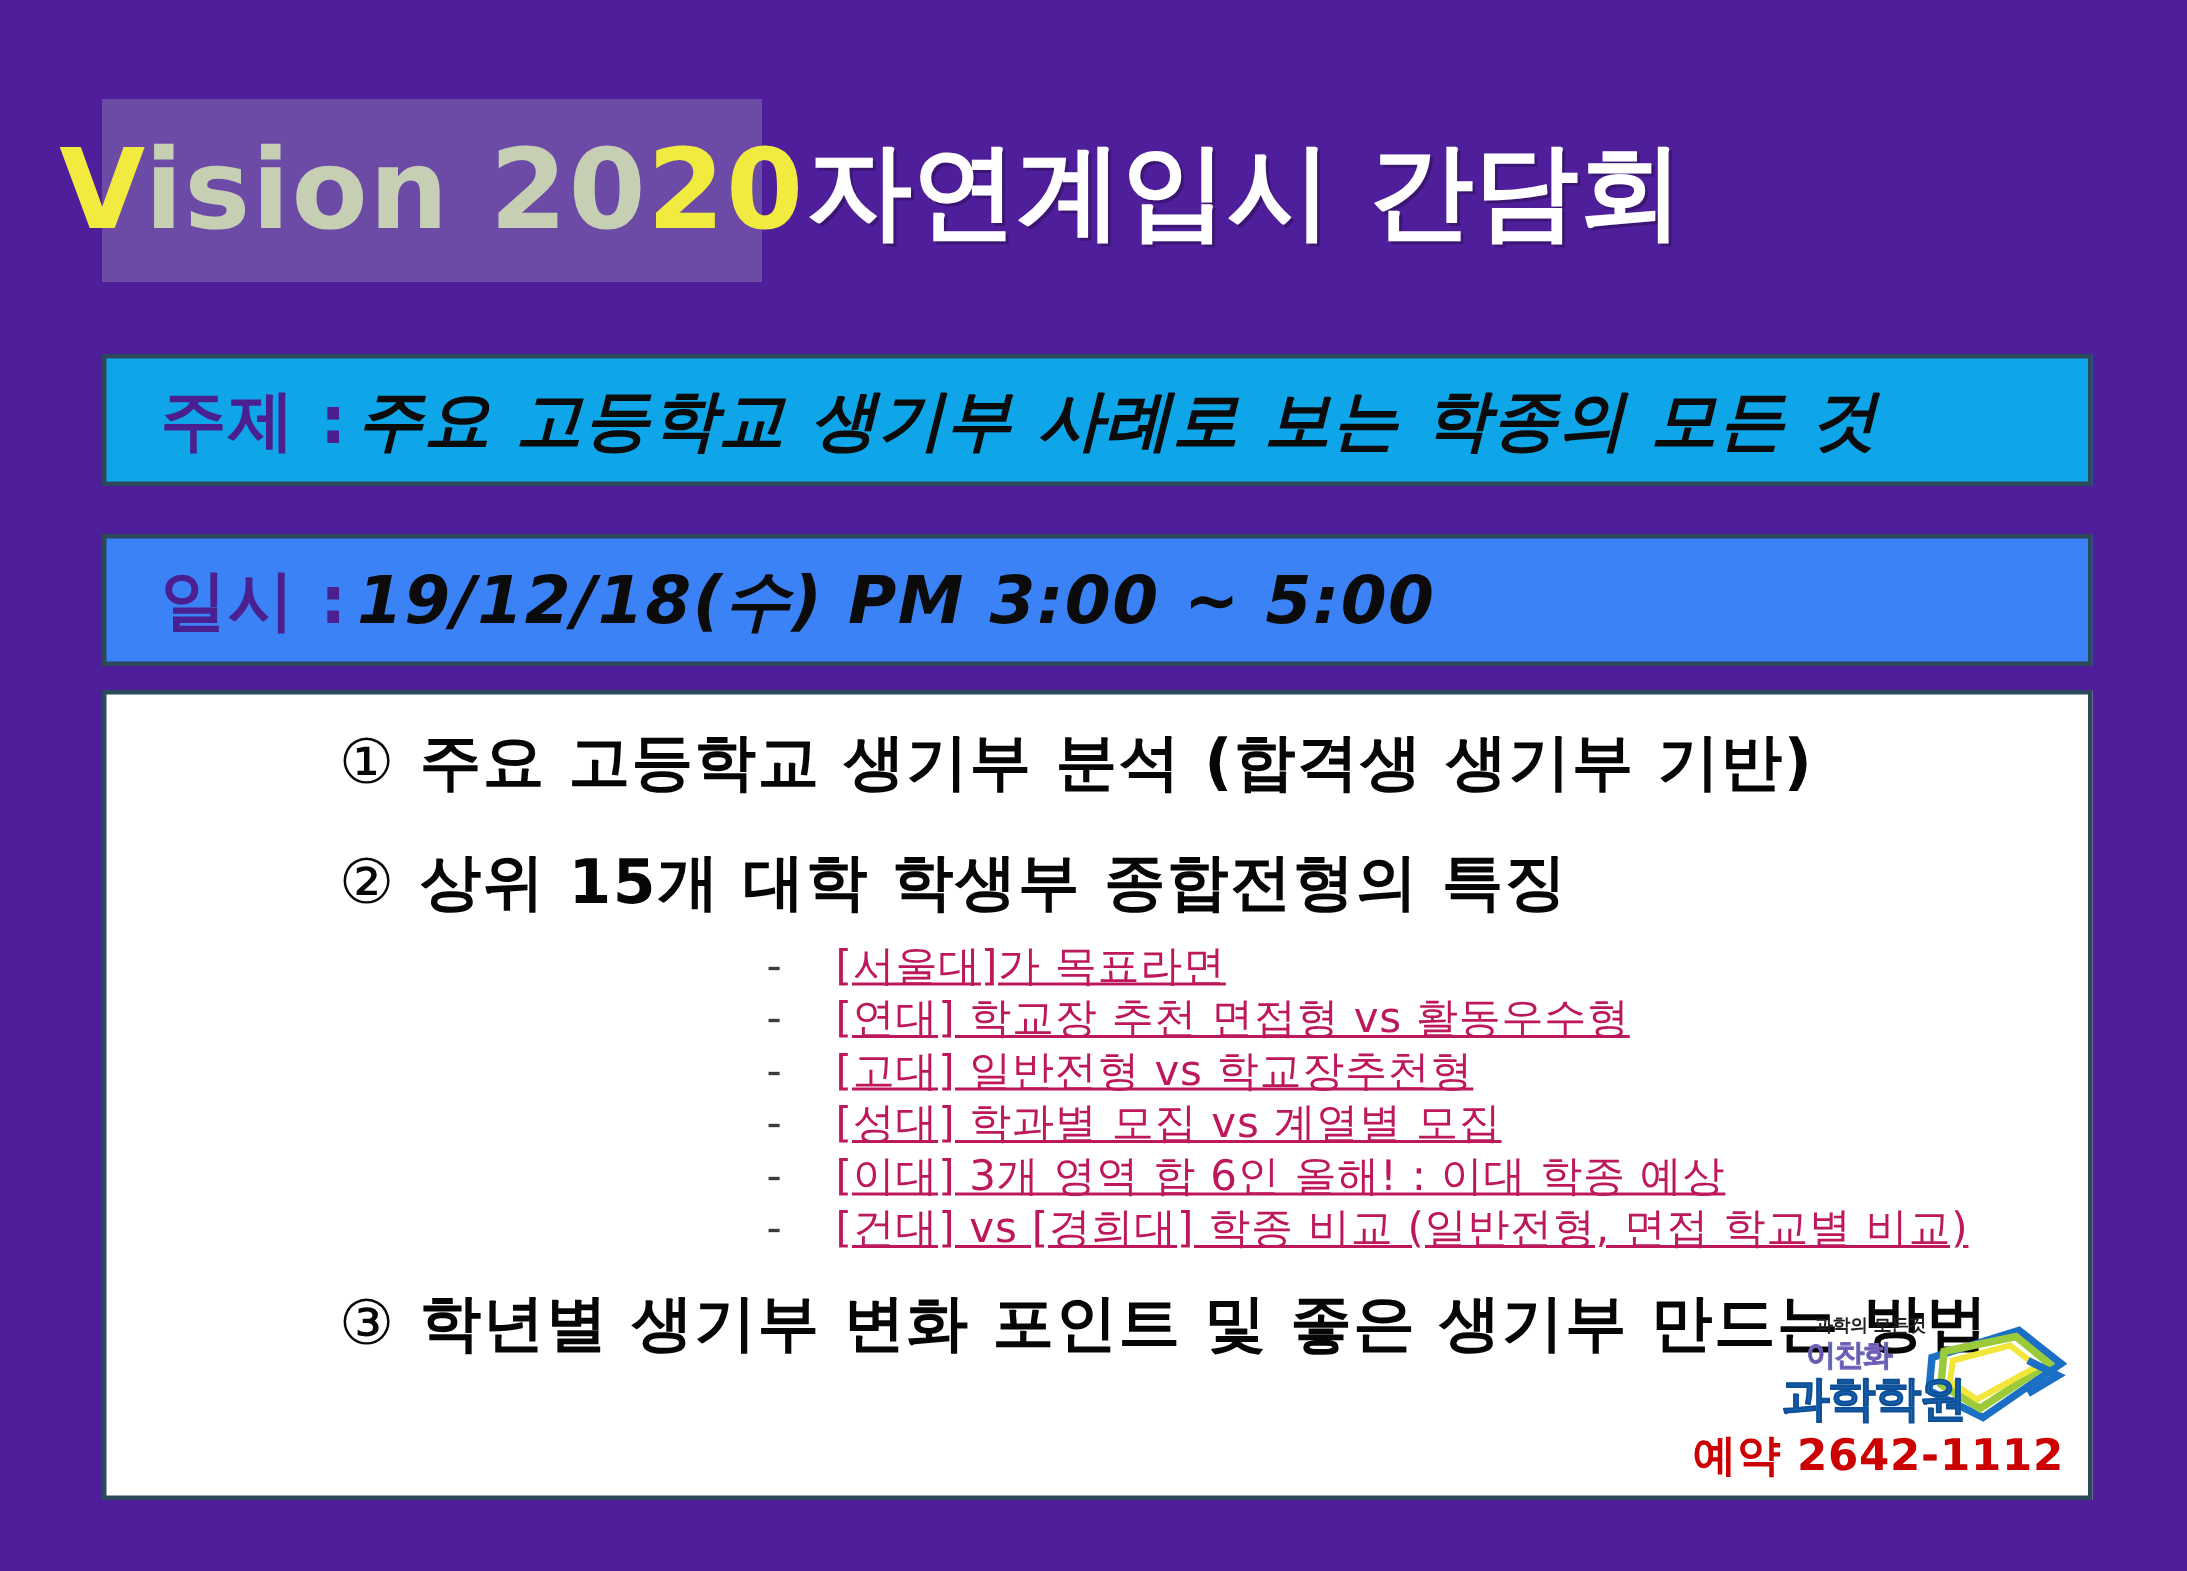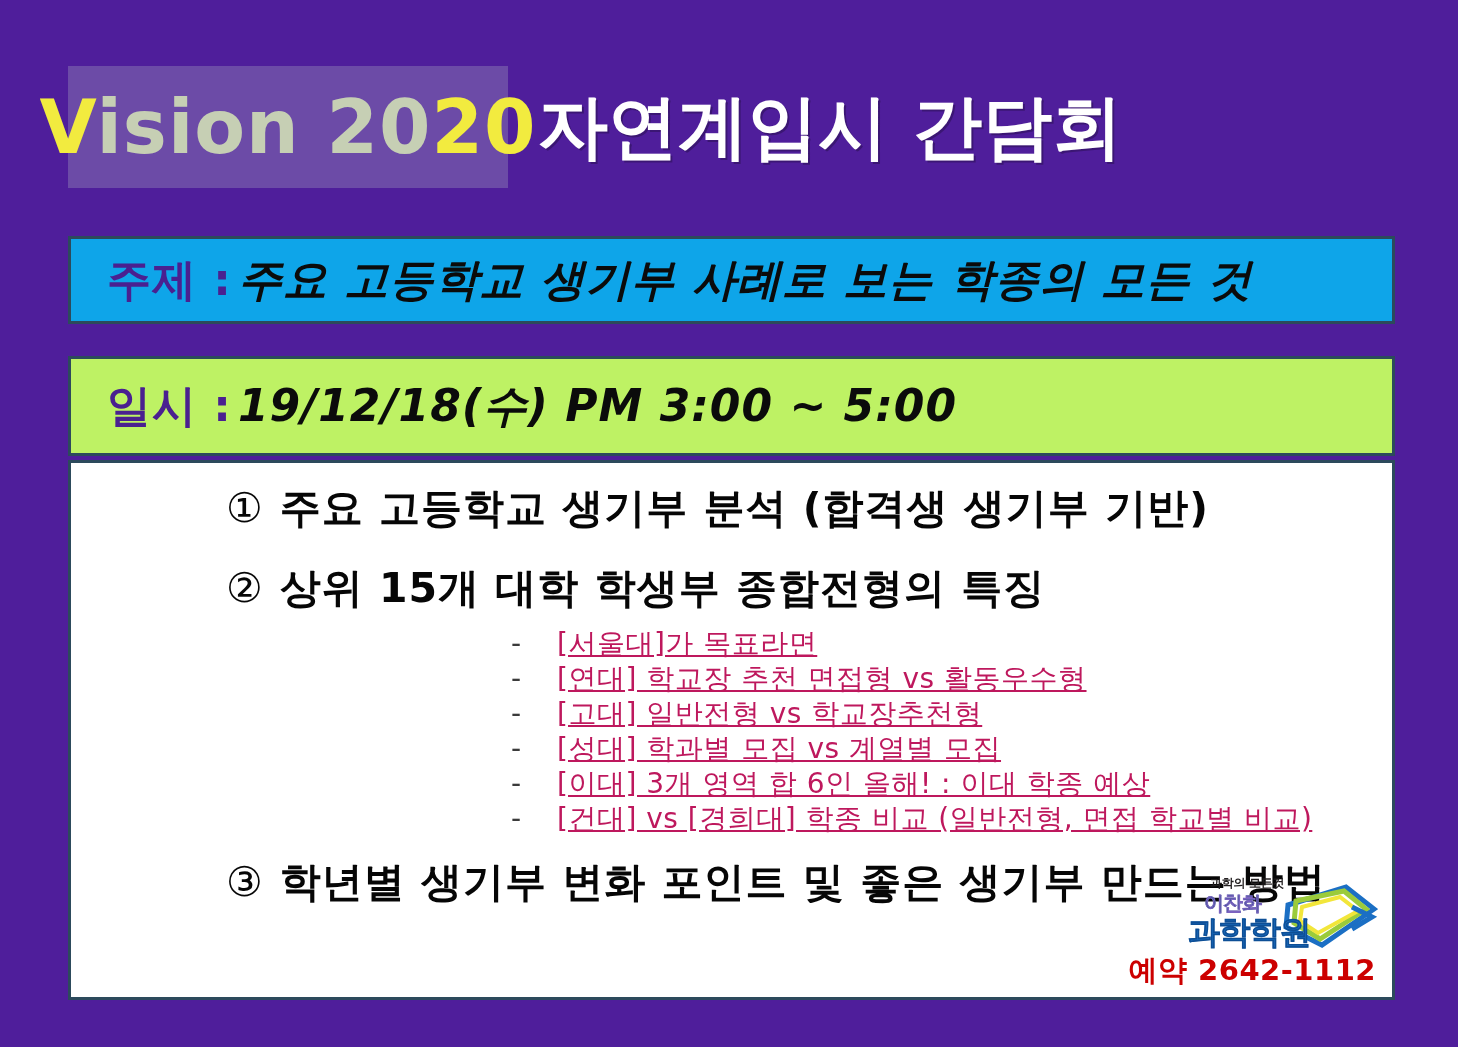--- a/index.html
+++ b/index.html
@@ -71,22 +71,22 @@
     padding-left: 36px;
     white-space: nowrap;
   }
   .bar-subject {
     top: 236px;
     height: 88px;
     background: #0ea5e9;
   }
   .bar-date {
     top: 356px;
-    height: 100px;
-    background: #bef264;
+    height: 88px;
+    background: #3b82f6;
   }
   .bar-label {
     color: #4A2090;
     font-size: 44px;
     font-weight: bold;
     letter-spacing: 1px;
   }
   .bar-value {
     color: #0B0B0B;
     font-size: 44px;

